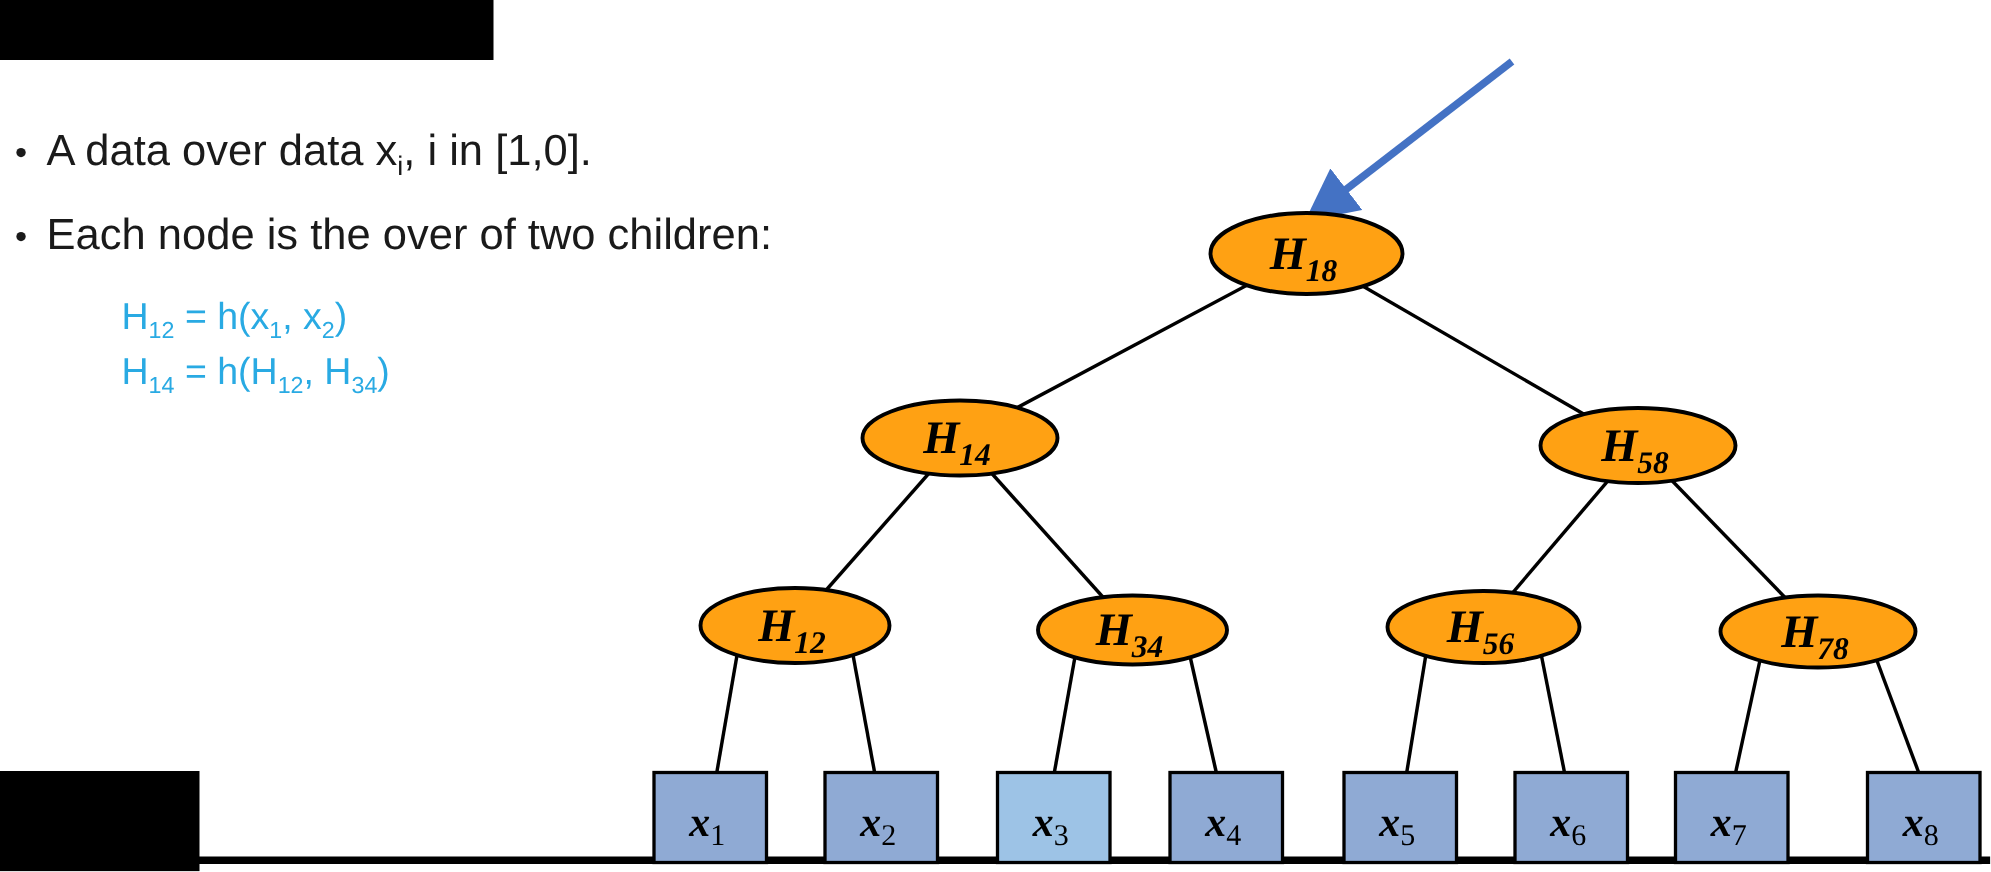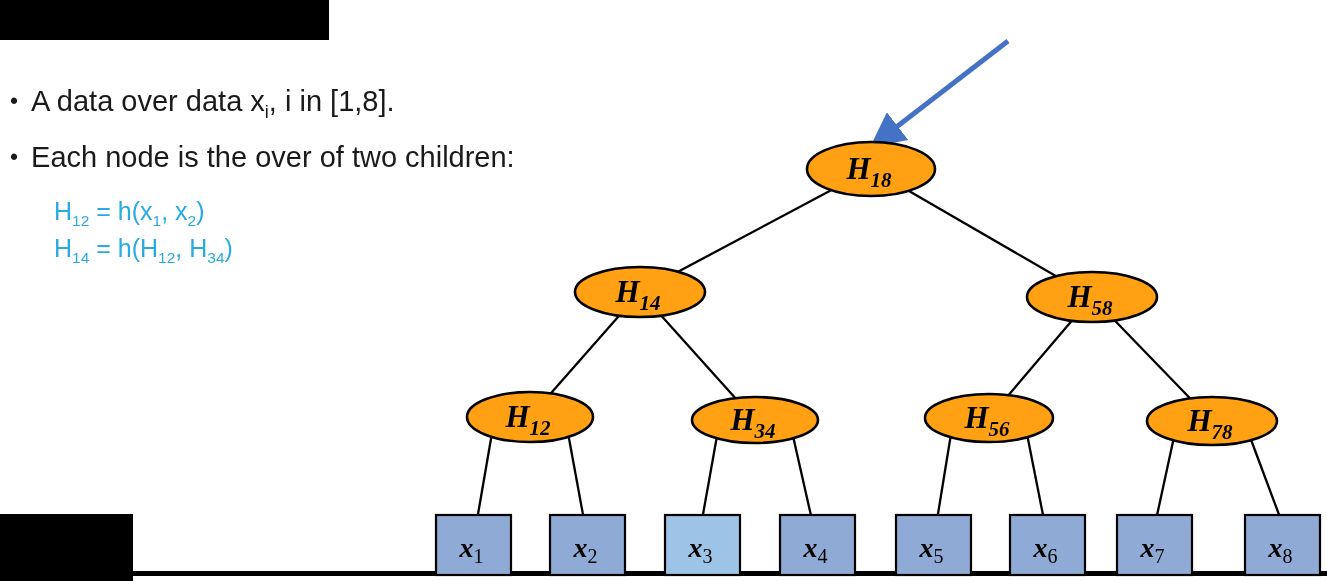--- a/index.html
+++ b/index.html
@@ -8,21 +8,21 @@
     font-family:"Liberation Sans",sans-serif;overflow:hidden;color:#111;
   }
   .redaction{position:absolute;background:#000;}
   .redaction-top{left:0;top:0;width:329px;height:40px;}
   .redaction-bottom{left:0;top:514px;width:133px;height:67px;}
   .bottom-rule{position:absolute;left:0;top:571px;width:1327px;height:5px;background:#000;}
   .bullet{position:absolute;display:flex;align-items:flex-start;font-size:29px;line-height:34px;color:#1a1a1a;white-space:nowrap;}
   .bullet .marker{font-size:23px;line-height:34px;margin-right:13px;}
   .bullet-1{left:10px;top:84px;}
   .bullet-2{left:10px;top:140px;}
-  .formula{position:absolute;left:54px;font-size:25px;line-height:30px;color:var(--accent);white-space:nowrap;}
+  .formula{position:absolute;left:81px;font-size:25px;line-height:30px;color:var(--accent);white-space:nowrap;}
   .formula-1{top:196px;}
   .formula-2{top:233px;text-align:center;}
   .root-callout{position:absolute;left:922px;top:6px;font-size:29px;line-height:34px;color:#111;white-space:nowrap;}
   .accent{color:var(--accent);}
   sub{font-size:0.62em;line-height:0;}
   svg.tree{position:absolute;left:0;top:0;width:1327px;height:581px;}
   .node-label{font-family:"Liberation Serif",serif;font-weight:bold;font-style:italic;font-size:31px;fill:#000;}
   .node-sub{font-size:21px;}
   .leaf-label{font-family:"Liberation Serif",serif;font-weight:bold;font-style:italic;font-size:28px;fill:#000;}
   .leaf-sub{font-size:20px;font-style:normal;font-weight:normal;}
@@ -31,21 +31,21 @@
 <body>
 
 <div class="slide">
 
   <div class="redaction redaction-top"></div>
   <div class="bottom-rule"></div>
   <div class="redaction redaction-bottom"></div>
 
   <div class="bullet bullet-1">
     <span class="marker">•</span>
-    <span class="btext"><span>A data over data x</span><sub>i</sub><span>, i in [1,8].</span></span>
+    <span class="btext"><span>A data over data x</span><sub>i</sub><span>, i in [1,0].</span></span>
   </div>
 
   <div class="bullet bullet-2">
     <span class="marker">•</span>
     <span class="btext"><span>Each node is the over of two children:</span></span>
   </div>
 
   <div class="formula formula-1"><span>H</span><sub>12</sub><span> = h(x</span><sub>1</sub><span>, x</span><sub>2</sub><span>)</span></div>
   <div class="formula formula-2"><span>H</span><sub>14</sub><span> = h(H</span><sub>12</sub><span>, H</span><sub>34</sub><span>)</span></div>
 

